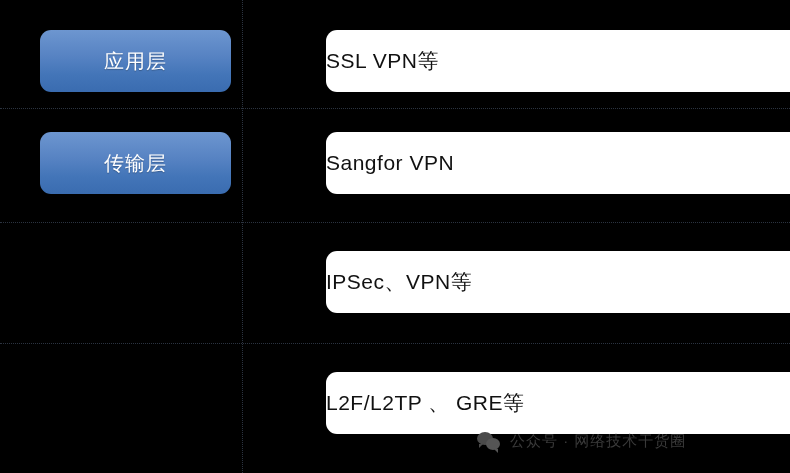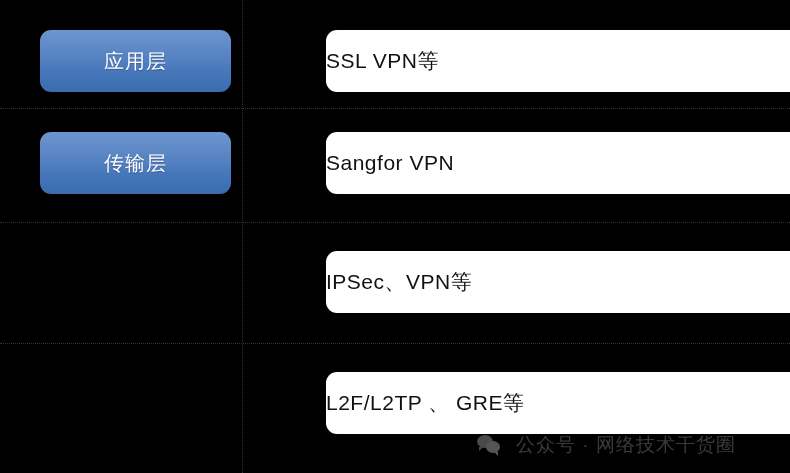--- a/index.html
+++ b/index.html
@@ -88,24 +88,23 @@
     width: 502px;          
     text-align: left;
   }
 
   
   #watermark {
     position: absolute;
     left: 477px;
     top: 432px;
     display: flex;
-    align-items: center;
-    gap: 13px;
+    gap: 7px;
     color: #3a3a3a;
-    font-size: 19px;
+    font-size: 15px;
     letter-spacing: 1px;
     pointer-events: none;
   }
   #watermark .wechat-icon {
     position: relative;
     width: 26px;
     height: 20px;
     flex: 0 0 auto;
   }
   #watermark .wechat-icon .bubble-back,

